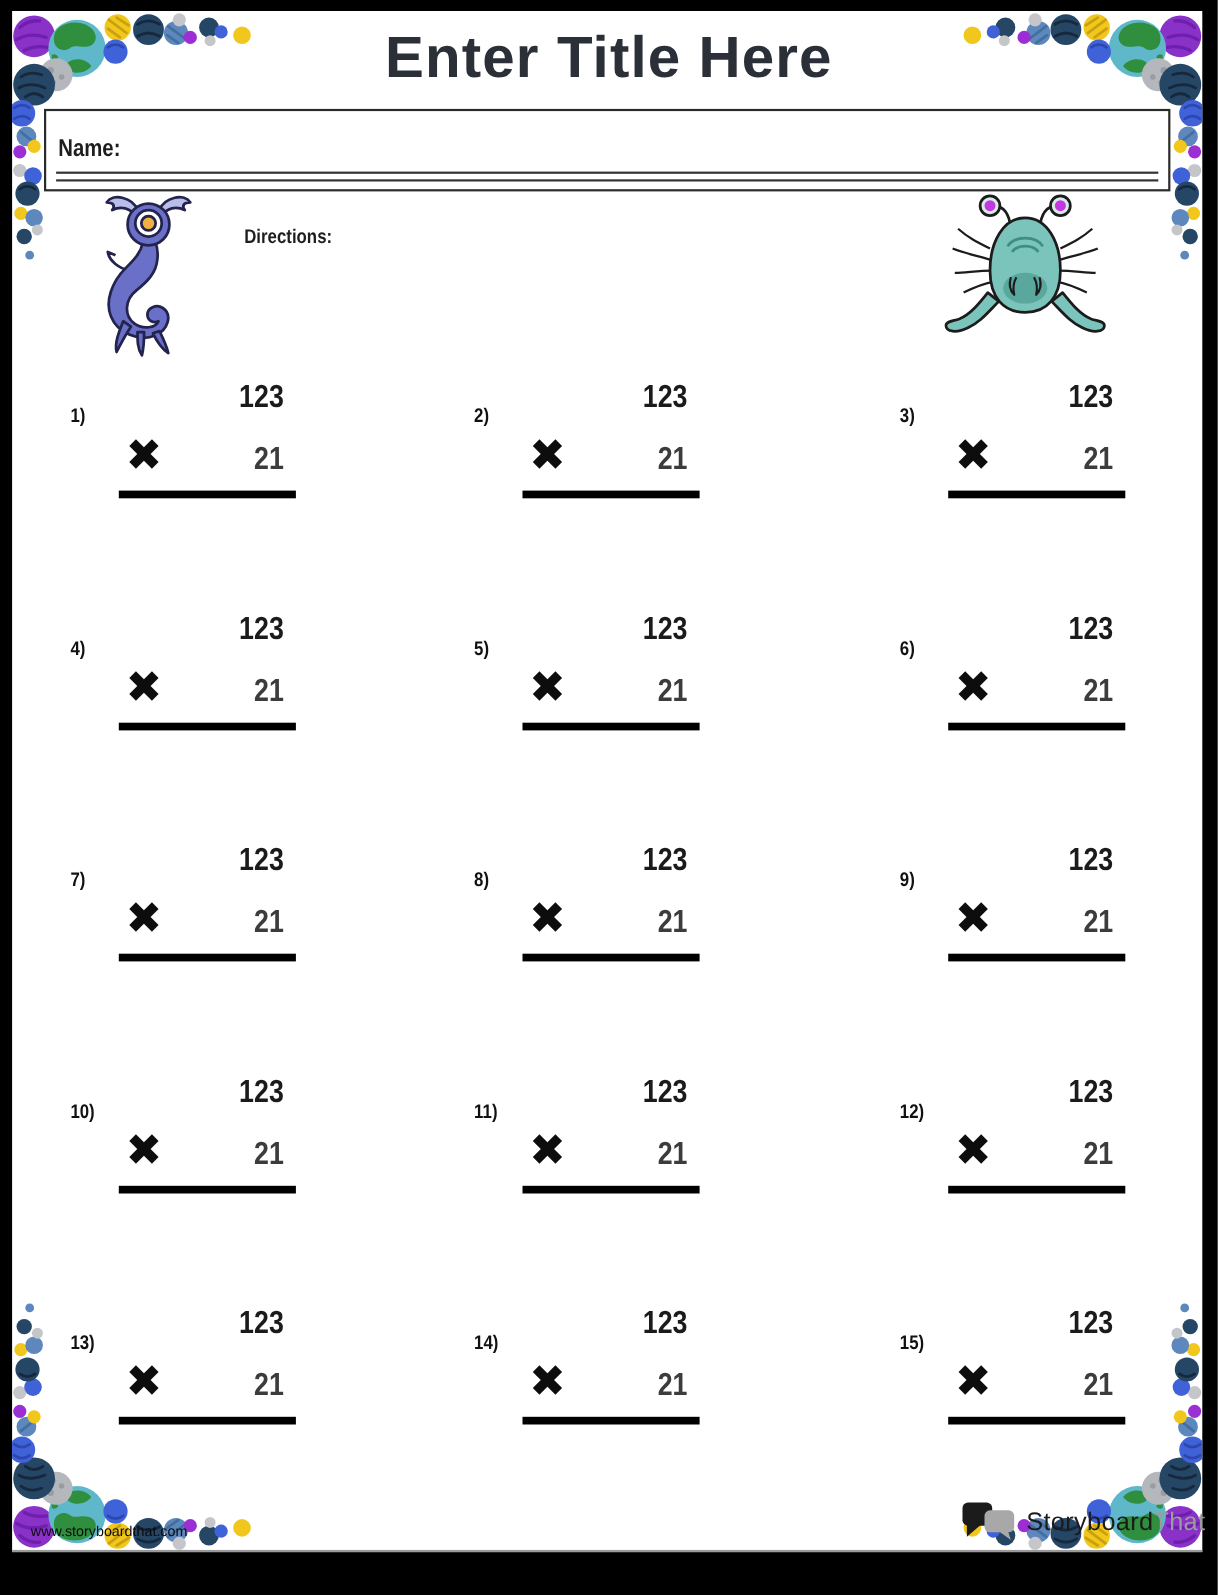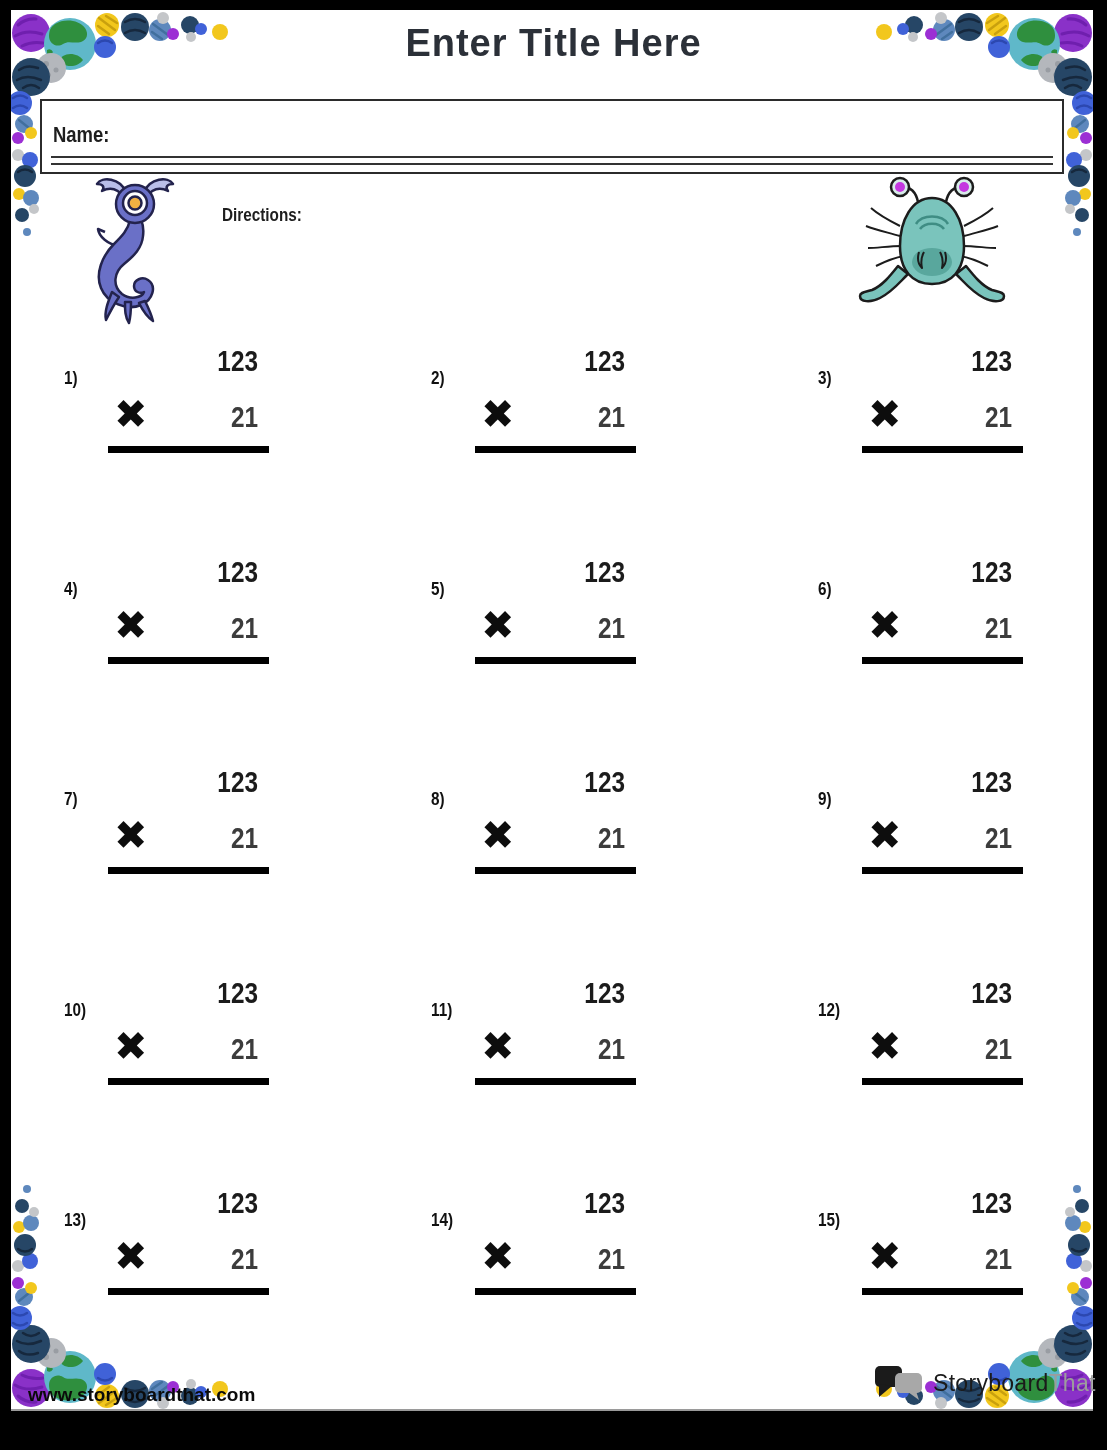--- a/index.html
+++ b/index.html
@@ -19,21 +19,21 @@
   .pl-mc{fill:#999da3}.pl-n{fill:#264666}.pl-b{fill:#4062d8}.pl-s{fill:#5e88bd}
   .pl-y{fill:#f2c71d}.pl-g{fill:#c4c6c9}.pl-v{fill:#9c2fd4}
   .st{fill:none;stroke-linecap:round;}
   .st-pd{stroke:#6f1fae;stroke-width:3;}
   .st-nd{stroke:#16283d;stroke-width:2.5;}
   .st-bd{stroke:#2c48b0;stroke-width:2.5;}
   .st-yd{stroke:#c9a00e;stroke-width:2.5;}
   .st-sd{stroke:#416f9e;stroke-width:2.5;}
   
   .title{position:absolute;left:0;top:22px;width:1107px;text-align:center;
-    font-size:38px;font-weight:bold;color:#2b3038;letter-spacing:1px;z-index:2;}
+    font-size:53px;font-weight:bold;color:#2b3038;letter-spacing:1px;z-index:2;}
   .fields{position:absolute;left:40px;top:99px;width:1024px;display:flex;gap:16px;z-index:2;}
   .field{flex:1;height:71px;border:2px solid #2b2b2b;position:relative;background:#fff;}
   .field-label{position:absolute;left:11px;top:21px;font-size:22px;font-weight:bold;
     transform:scaleX(.84);transform-origin:left center;white-space:nowrap;color:#1e1e1e;}
   .write-line{position:absolute;left:9px;right:9px;bottom:7px;height:5px;
     border-top:2px solid #333;border-bottom:2px solid #333;}
   .directions{position:absolute;left:222px;top:205px;font-size:18px;font-weight:bold;
     transform:scaleX(.85);transform-origin:left top;color:#1e1e1e;z-index:2;}
   .monster{position:absolute;z-index:2;}
   .monster.left{left:82px;top:174px;}
@@ -45,21 +45,21 @@
   .p-label{position:absolute;left:24px;top:28px;font-size:18px;font-weight:bold;
     transform:scaleX(.85);transform-origin:left top;color:#111;}
   .p-top{position:absolute;left:0;top:5px;width:218px;text-align:right;font-size:29px;
     font-weight:bold;color:#1b1b1b;transform:scaleX(.84);transform-origin:right top;}
   .p-op{position:absolute;left:74px;top:54px;font-size:40px;font-weight:bold;color:#0d0d0d;
     font-family:"DejaVu Sans",sans-serif;line-height:1;}
   .p-bottom{position:absolute;left:0;top:61px;width:218px;text-align:right;font-size:29px;
     font-weight:bold;color:#3c3c3c;transform:scaleX(.84);transform-origin:right top;}
   .p-line{position:absolute;left:68px;top:106px;width:161px;height:7px;background:#000;}
   
-  .site-url{position:absolute;left:28px;top:1384px;font-size:19px;font-weight:bold;
+  .site-url{position:absolute;left:28px;top:1384px;font-size:13px;font-weight:normal;
     color:#0a0a0a;z-index:3;}
   .brand{position:absolute;left:874px;top:1364px;display:flex;align-items:center;gap:5px;z-index:3;}
   .brand-text{font-size:23px;color:#1b1b1b;letter-spacing:.3px;white-space:nowrap;}
   .brand-that{color:#9c9c9c;}
 </style>
 </head>
 <body>
 
 <svg width="0" height="0" style="position:absolute" aria-hidden="true">
   <defs>

